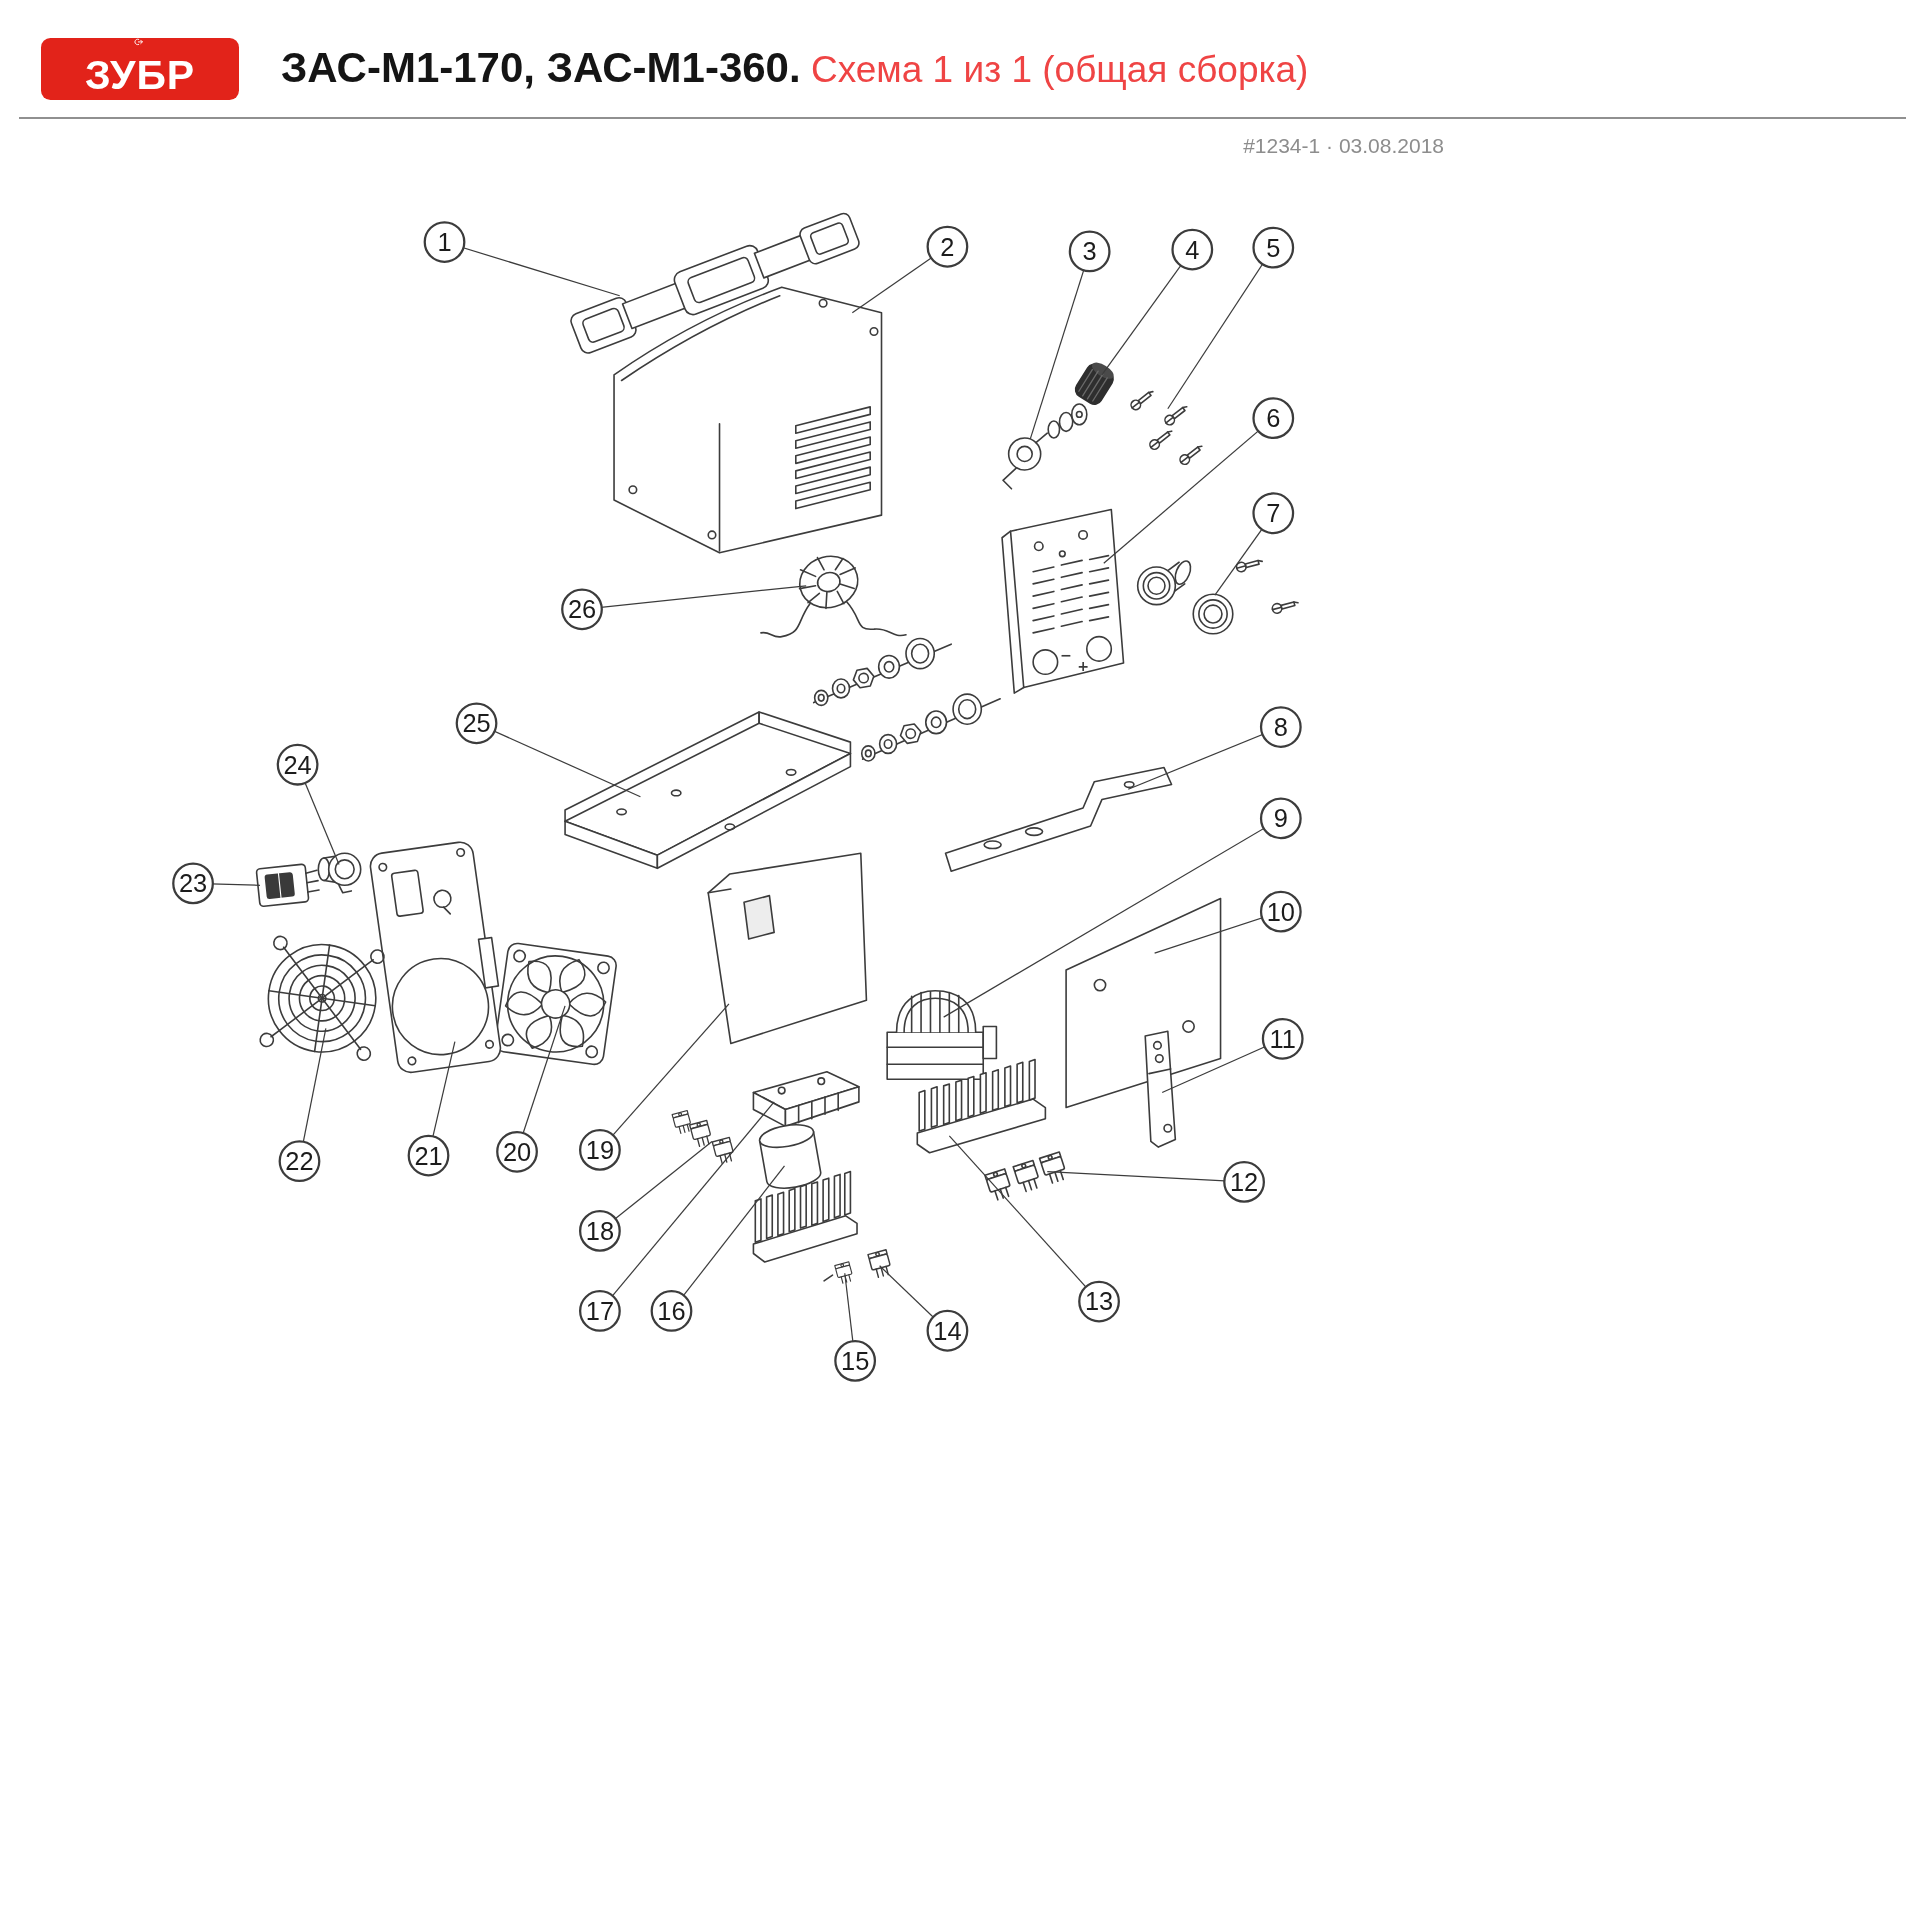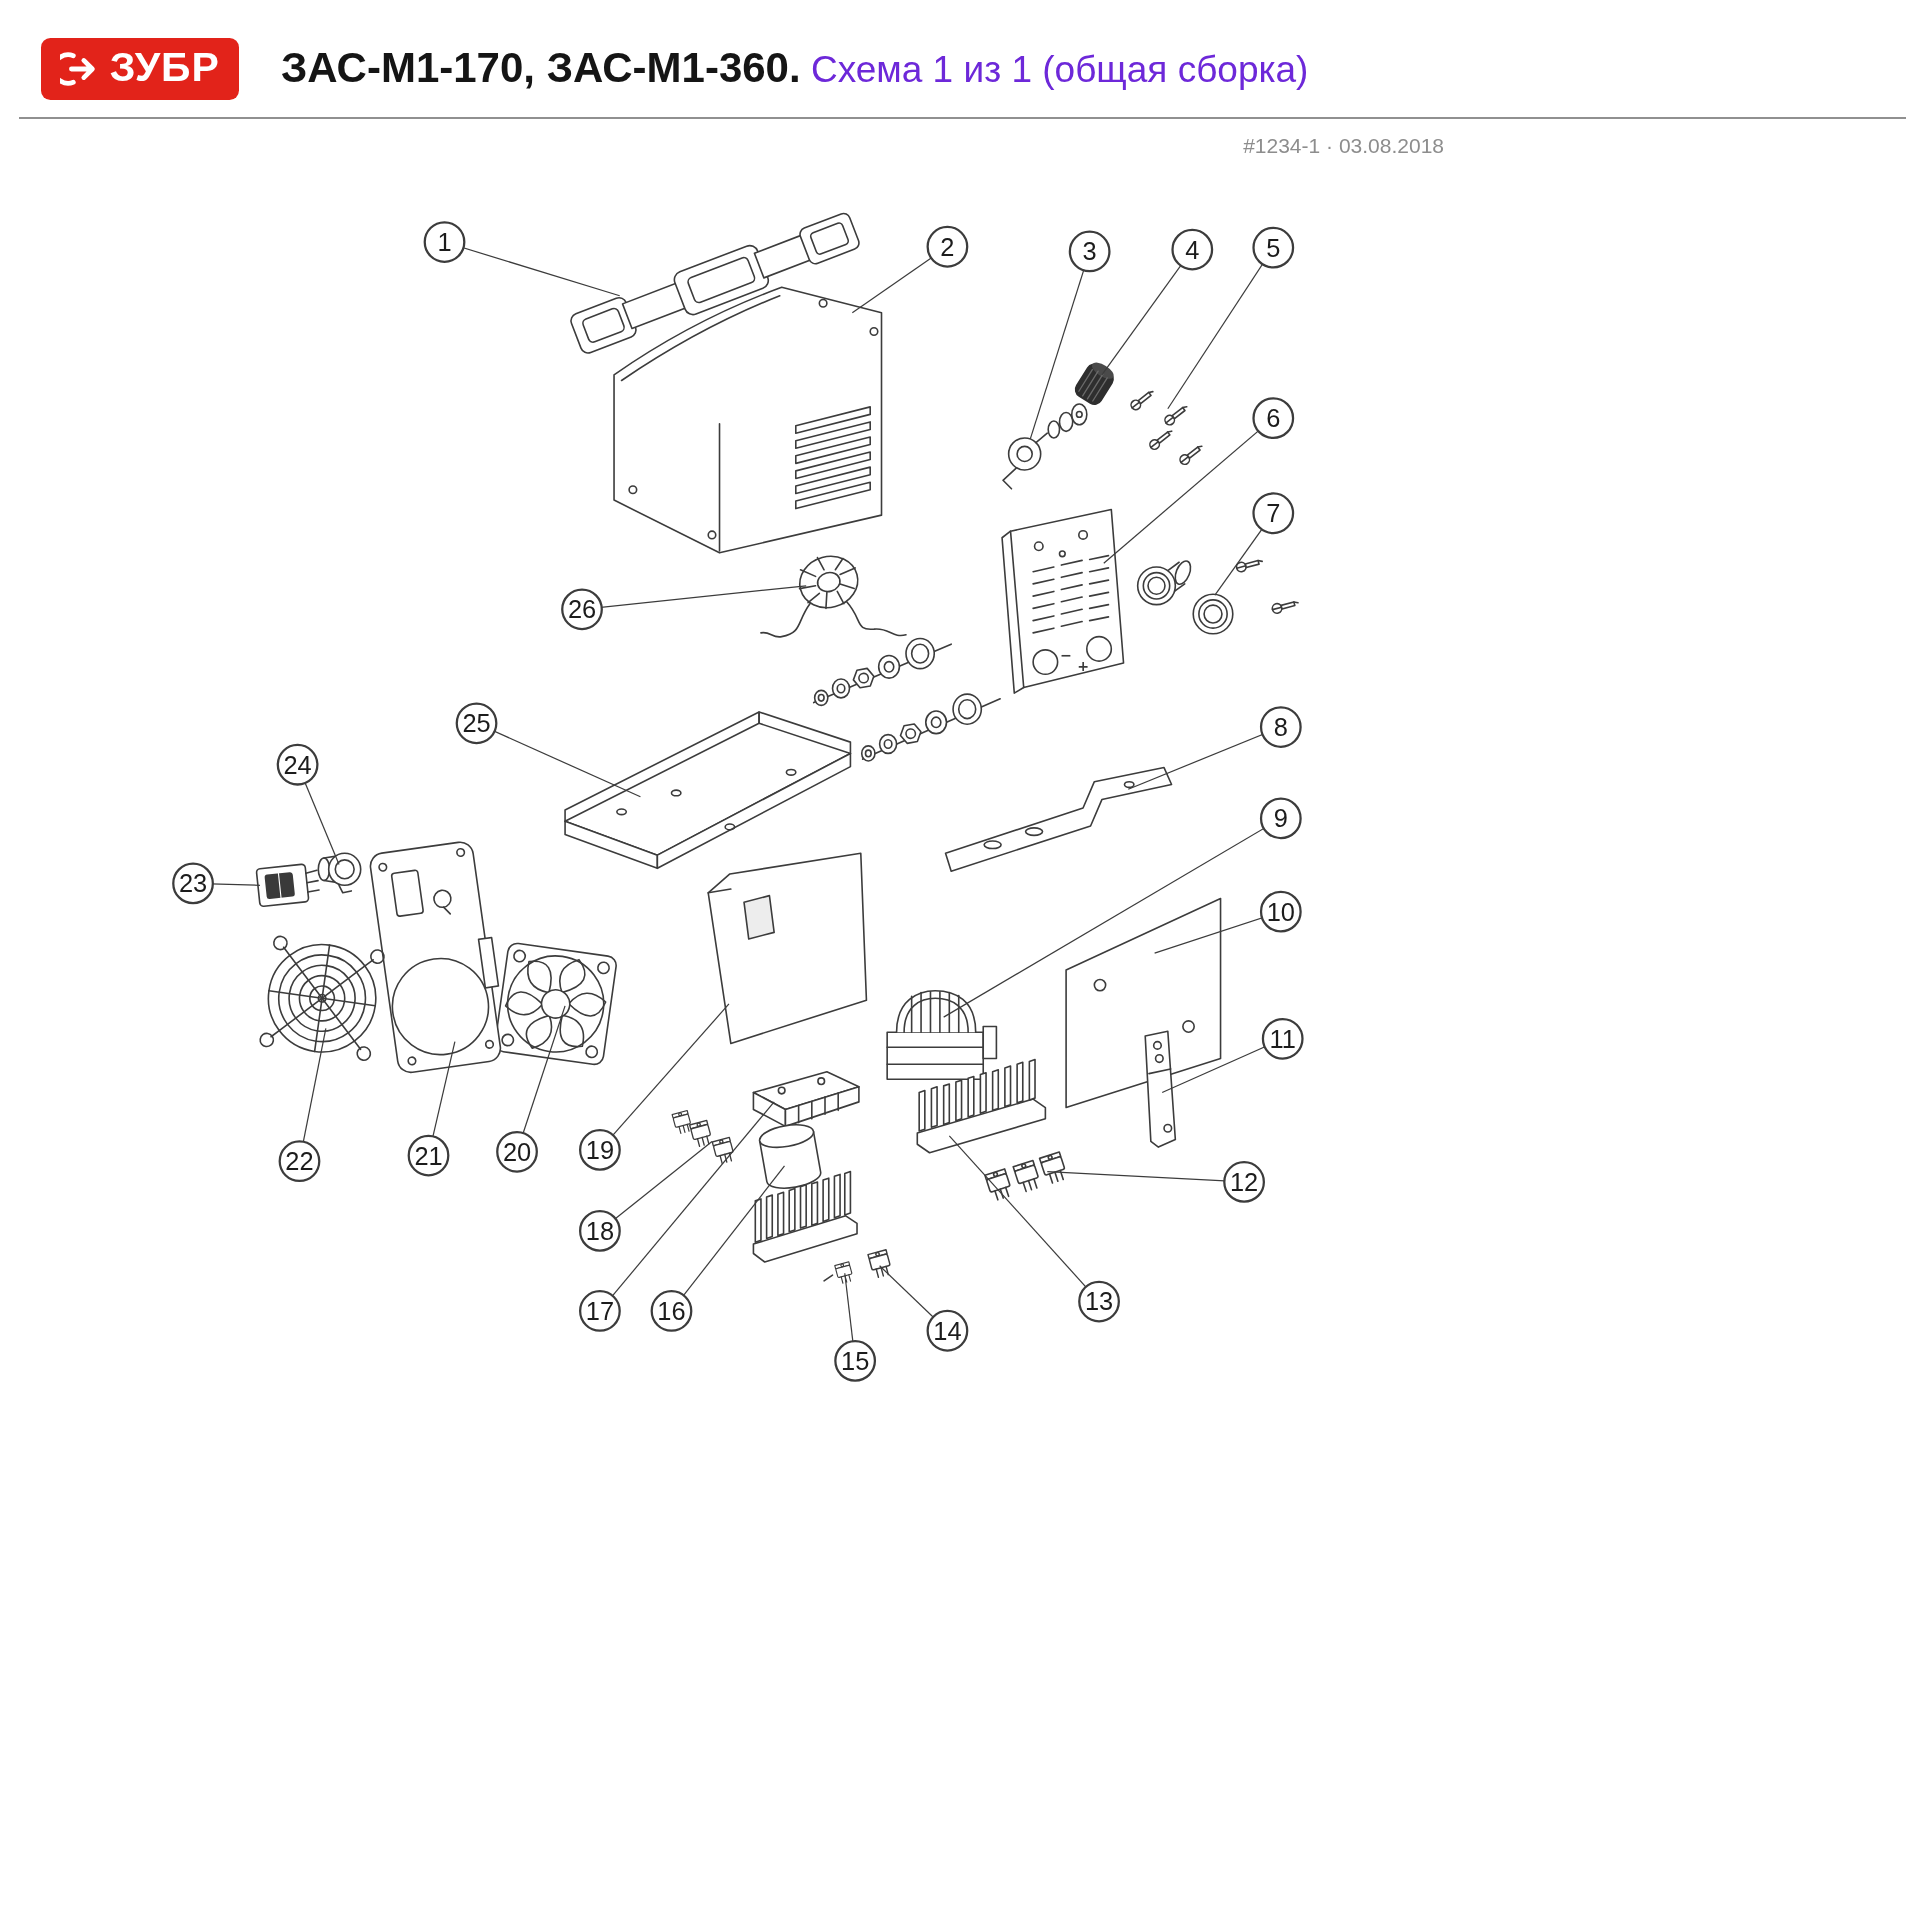--- a/index.html
+++ b/index.html
@@ -5,26 +5,26 @@
   * { box-sizing: border-box; }
   html, body { margin:0; padding:0; }
   body {
     width:1925px; height:1925px; background:#ffffff; position:relative; overflow:hidden;
     font-family:"Liberation Sans", sans-serif;
     --line:#3c3c3c;
   }
   .logo {
     position:absolute; left:41px; top:38px; width:198px; height:62px;
     border-radius:9.4px; background:#e2231a;
-    display:flex; align-items:center; justify-content:center; gap:9.4px;
+    display:flex; align-items:center; justify-content:center; gap:9.4px;flex-direction:column;
   }
   .logo-text { color:#fff; font-weight:700; font-size:41px; letter-spacing:0.9px; line-height:1; padding-bottom:3.8px; }
   .title-row { position:absolute; left:281px; top:44px; white-space:nowrap; }
   .title { font-size:42px; font-weight:700; color:#151515; }
-  .subtitle { font-size:37px; font-weight:400; color:#6d28d9; }
+  .subtitle { font-size:37px; font-weight:400; color:#ef4444; }
   .rule { position:absolute; left:19px; top:117px; width:1887px; height:1.9px; background:#909090; }
   .docref { position:absolute; top:134px; left:0; width:1444px; text-align:right; font-size:21px; color:#8d8d8d; }
   #diagram { position:absolute; left:0; top:0; }
   .part { stroke:var(--line); stroke-width:1.7; fill:none; stroke-linejoin:round; stroke-linecap:round; }
   .tiny { stroke:none; fill:var(--line); font-size:15px; font-weight:700; text-anchor:middle; font-family:"DejaVu Sans", sans-serif; }
   #callout-lines line { stroke:var(--line); stroke-width:1.3; }
   #callout-circles circle { fill:#ffffff; stroke:var(--line); stroke-width:2.4; }
   #callout-circles text { fill:#1c1c1c; font-size:27px; text-anchor:middle; font-family:"Liberation Sans", sans-serif; }
 </style>
 </head>

